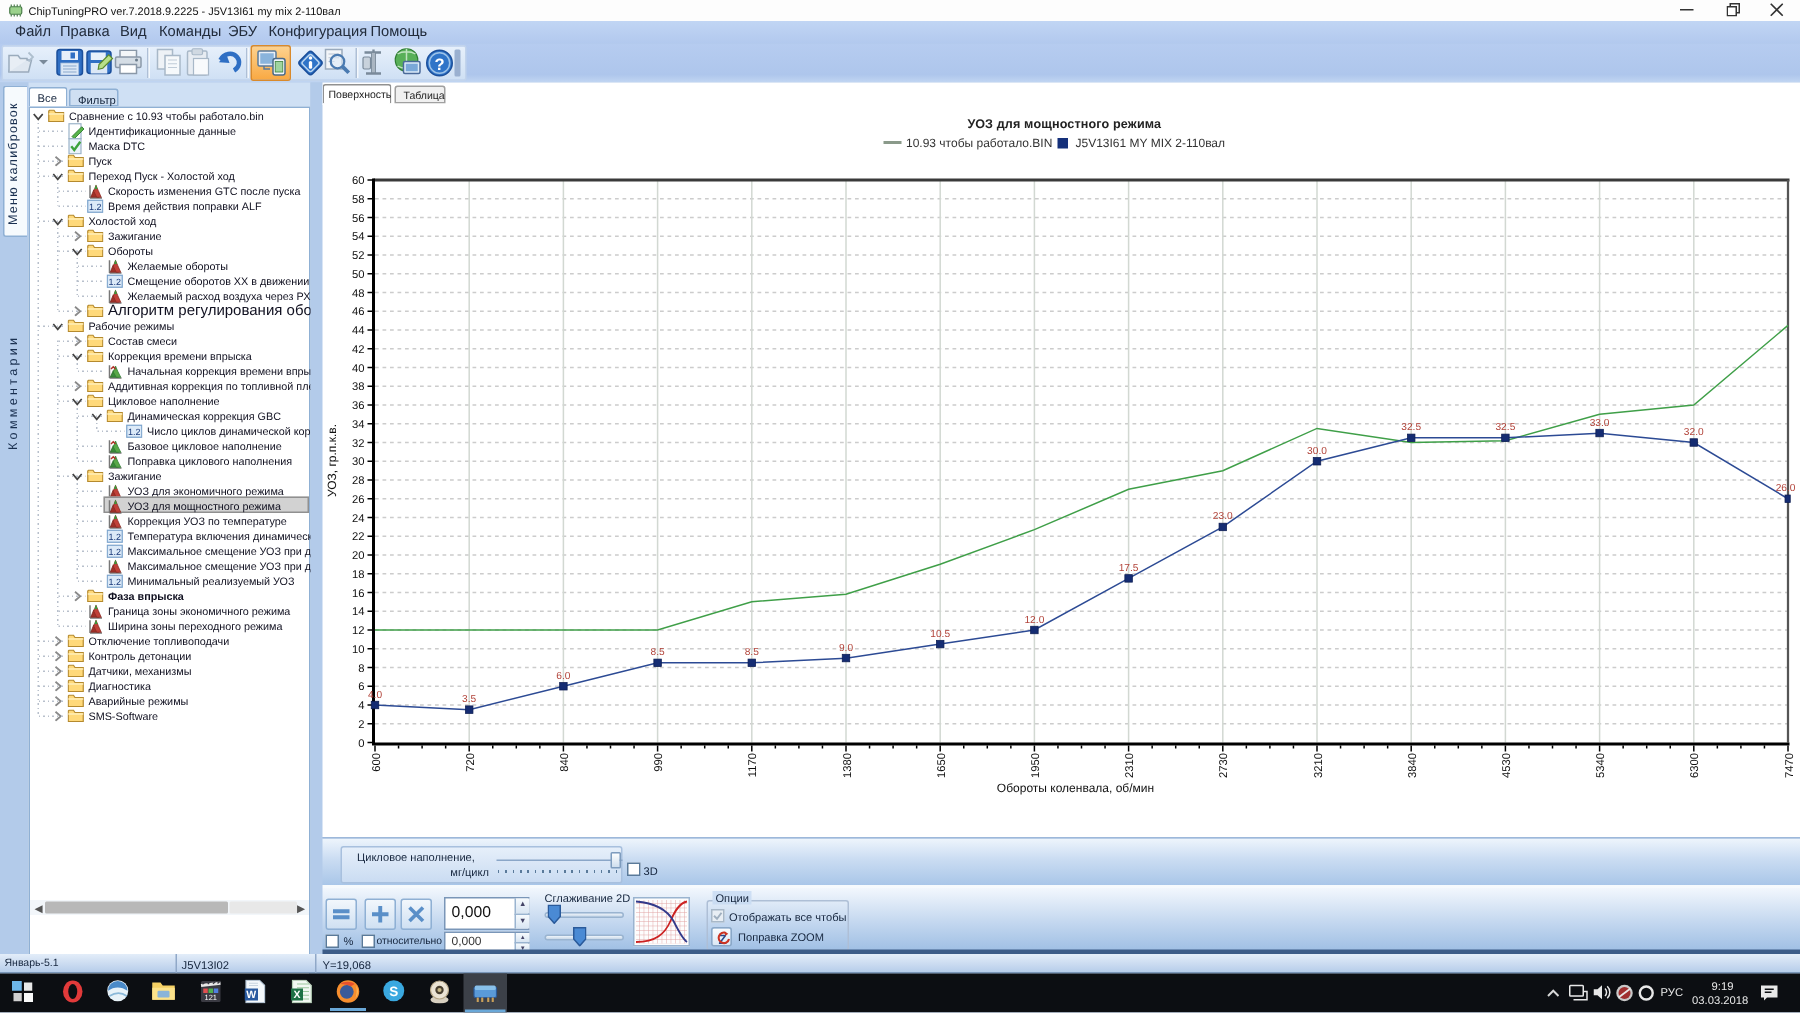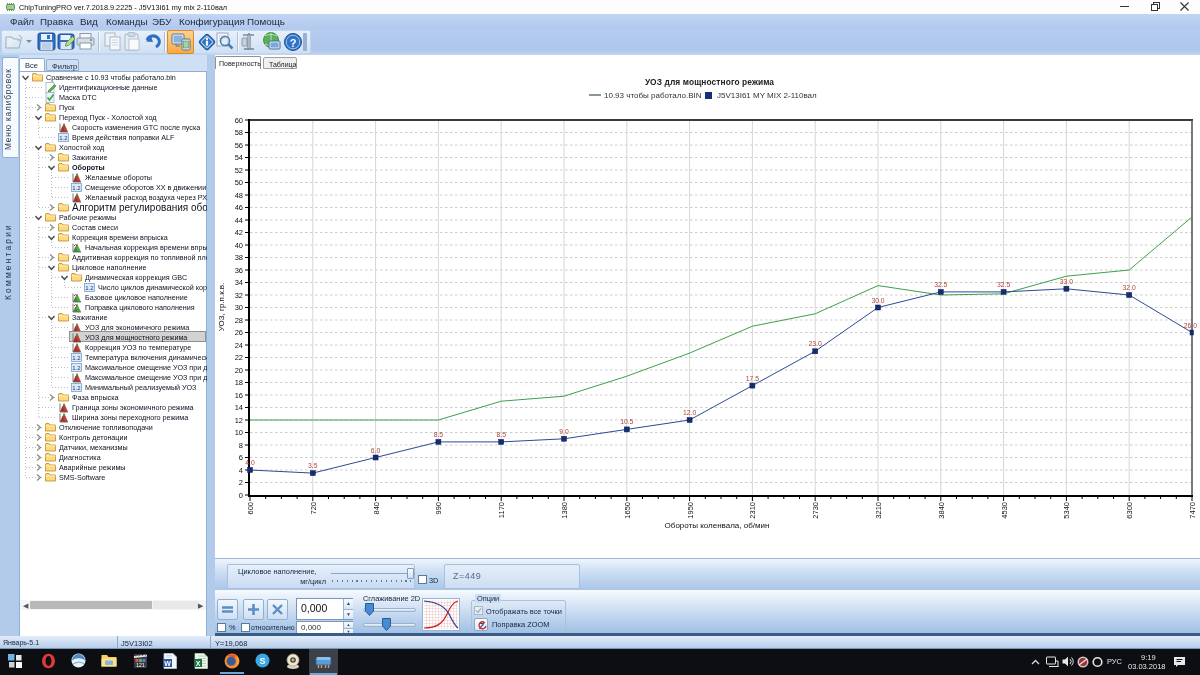--- a/index.html
+++ b/index.html
@@ -264,21 +264,21 @@
               <path d="M0.5 2 L3.5 5.5 L6.5 2" fill="none" stroke="#444" stroke-width="1.2"></path>
             </svg>
           </span>
           <span style="position:absolute;left:39px;top:5px;width:18px;height:1px;background-image:repeating-linear-gradient(90deg,#b8c0cc 0,#b8c0cc 1px,transparent 1px,transparent 3px);"></span>
           <span style="position:absolute;left:58px;top:0px;">
             <svg width="11" height="10" viewBox="0 0 11 10">
               <path d="M0.5 2 L0.5 9 L10.5 9 L10.5 3 L5 3 L4 1.5 L1 1.5 Z" fill="#ffd97a" stroke="#b58a2e" stroke-width="0.8"></path>
               <path d="M0.5 4 L10.5 4" stroke="#ffeeb8" stroke-width="1"></path>
             </svg>
           </span>
-          <span style="position:absolute;left:72px;top:1px;font-size:7.2px;line-height:9px;color:#101020;white-space:nowrap;font-weight:bold;">Обороты</span>
+          <span style="position:absolute;left:72px;top:1px;font-size:7.2px;line-height:9px;color:#101020;white-space:nowrap;">Обороты</span>
         </div>
 <div style="position:absolute;top:172px;left:0;width:206px;height:10px;">
           <span style="position:absolute;left:52px;top:5px;width:18px;height:1px;background-image:repeating-linear-gradient(90deg,#b8c0cc 0,#b8c0cc 1px,transparent 1px,transparent 3px);"></span>
           <span style="position:absolute;left:71px;top:0px;">
             <svg width="11" height="11" viewBox="0 0 11 11">
               <path d="M2 1.5 V10 M2 10 H10" stroke="#777" stroke-width="1"></path>
               <path d="M2.5 9.5 L4.5 4.5 L6.5 8 L8 9.5 Z" fill="#a03028" stroke="#7a241e" stroke-width="0.5"></path>
               <path d="M4.5 5.5 L6 1.5 L7.5 5 L9.5 9.5 L6.5 9.5 Z" fill="#c04038" stroke="#8a2a22" stroke-width="0.5"></path>
               <path d="M5.5 4 L6 2.5 L6.5 4" fill="none" stroke="#3a9a3a" stroke-width="1"></path>
             </svg>
@@ -558,21 +558,21 @@
               <path d="M2 0.5 L5.5 3.5 L2 6.5" fill="none" stroke="#8a8a8a" stroke-width="1.2"></path>
             </svg>
           </span>
           <span style="position:absolute;left:39px;top:5px;width:18px;height:1px;background-image:repeating-linear-gradient(90deg,#b8c0cc 0,#b8c0cc 1px,transparent 1px,transparent 3px);"></span>
           <span style="position:absolute;left:58px;top:0px;">
             <svg width="11" height="10" viewBox="0 0 11 10">
               <path d="M0.5 2 L0.5 9 L10.5 9 L10.5 3 L5 3 L4 1.5 L1 1.5 Z" fill="#ffd97a" stroke="#b58a2e" stroke-width="0.8"></path>
               <path d="M0.5 4 L10.5 4" stroke="#ffeeb8" stroke-width="1"></path>
             </svg>
           </span>
-          <span style="position:absolute;left:72px;top:1px;font-size:7.2px;line-height:9px;color:#101020;white-space:nowrap;">Фаза впрыска</span>
+          <span style="position:absolute;left:72px;top:1px;font-size:7.2px;line-height:9px;color:#101020;white-space:nowrap;font-weight:bold;">Фаза впрыска</span>
         </div>
 <div style="position:absolute;top:402px;left:0;width:206px;height:10px;">
           <span style="position:absolute;left:39px;top:5px;width:18px;height:1px;background-image:repeating-linear-gradient(90deg,#b8c0cc 0,#b8c0cc 1px,transparent 1px,transparent 3px);"></span>
           <span style="position:absolute;left:58px;top:0px;">
             <svg width="11" height="11" viewBox="0 0 11 11">
               <path d="M2 1.5 V10 M2 10 H10" stroke="#777" stroke-width="1"></path>
               <path d="M2.5 9.5 L4.5 4.5 L6.5 8 L8 9.5 Z" fill="#a03028" stroke="#7a241e" stroke-width="0.5"></path>
               <path d="M4.5 5.5 L6 1.5 L7.5 5 L9.5 9.5 L6.5 9.5 Z" fill="#c04038" stroke="#8a2a22" stroke-width="0.5"></path>
               <path d="M5.5 4 L6 2.5 L6.5 4" fill="none" stroke="#3a9a3a" stroke-width="1"></path>
             </svg>
@@ -937,23 +937,20 @@
 <div class="abs" style="left:215px;top:558px;width:985px;height:32px;background:linear-gradient(#eef5fc,#cadcf2 45%,#a9c6e8);border-top:1px solid #9db8da;">
  <div class="abs" style="left:12px;top:5px;width:188px;height:25px;background:linear-gradient(#e6effa,#cadcf2);border:1px solid #a8c0de;border-radius:2px;">
   <span class="abs" style="left:10px;top:2px;width:88px;font-size:7.4px;color:#15253d;text-align:left;white-space:nowrap;">Цикловое наполнение,</span>
   <span class="abs" style="left:10px;top:11.5px;width:88px;font-size:7.4px;color:#15253d;text-align:right;white-space:nowrap;">мг/цикл</span>
   <div class="abs" style="left:103px;top:8px;width:84px;height:1px;background:#8aa6c8;"></div>
   <div class="abs" style="left:179px;top:3px;width:7px;height:11px;background:linear-gradient(#fdfefe,#cfdeee);border:1px solid #7e9cbe;border-radius:1px;"></div>
   <div class="abs" style="left:104px;top:14px;width:84px;height:3px;background-image:repeating-linear-gradient(90deg,#5a7a9a 0,#5a7a9a 1px,transparent 1px,transparent 4.9px);background-size:83px 2px;background-position:0 1px;background-repeat:no-repeat;"></div>
  </div>
  <div class="abs" style="left:203px;top:16px;width:9px;height:9px;background:#fff;border:1px solid #5a7a9a;"></div>
  <span class="abs" style="left:214px;top:17px;font-size:7.4px;color:#15253d;">3D</span>
- <div class="abs" style="left:229px;top:5px;width:136px;height:25px;background:linear-gradient(#e4eefa,#cedef2);border:1px solid #a8c0de;border-radius:2px;">
-  <span class="abs" style="left:8px;top:6px;font-size:9px;color:#5a6a8a;letter-spacing:0.5px;">Z=449</span>
- </div>
 </div>
 
 <div class="abs" style="left:215px;top:590px;width:985px;height:44px;background:linear-gradient(#f2f7fd,#c3d7ef 55%,#9fbfe4);border-top:2px solid #f6fafd;">
 <div class="abs" style="left:2px;top:7px;width:21px;height:21px;background:linear-gradient(#f2f7fc,#cfe0f2);border:1px solid #8fb0d4;border-radius:2px;">
       <svg width="13" height="13" viewBox="0 0 13 13" style="margin:3px">
         <path d="M1 4.5 H12 M1 8.5 H12" stroke="#5a8fc8" stroke-width="2.6"></path>
       </svg>
     </div>
 <div class="abs" style="left:28px;top:7px;width:21px;height:21px;background:linear-gradient(#f2f7fc,#cfe0f2);border:1px solid #8fb0d4;border-radius:2px;">
       <svg width="13" height="13" viewBox="0 0 13 13" style="margin:3px">
@@ -1000,21 +997,21 @@
         <path d="M1 2 C14 3 22 8 26 15 C29 21 32 27 35 29" fill="none" stroke="#333a8a" stroke-width="1.2"></path>
       </svg>
     </div>
 <div class="abs" style="left:256px;top:8px;width:95px;height:34px;border:1px solid #aebfd6;border-radius:2px;"></div>
 <span class="abs" style="left:260px;top:2px;font-size:7.4px;color:#15253d;background:linear-gradient(#cfe0f5,#cadcf2);padding:0 2px;">Опции</span>
 <div class="abs" style="left:259px;top:14px;width:9px;height:9px;background:#e8eef4;border:1px solid #a8b8c8;">
       <svg width="7" height="7" viewBox="0 0 7 7">
         <path d="M1 3.5 L3 5.5 L6 1.5" fill="none" stroke="#a0b0c0" stroke-width="1.3"></path>
       </svg>
     </div>
-<span class="abs" style="left:271px;top:15px;font-size:7.4px;color:#15253d;">Отображать все точки</span>
+<span class="abs" style="left:271px;top:15px;font-size:7.4px;color:#15253d;">Отображать все чтобы</span>
 <div class="abs" style="left:259px;top:26px;width:14px;height:13px;background:linear-gradient(#fafcfe,#dce8f4);border:1px solid #8aa8c8;border-radius:2px;">
       <svg width="11" height="11" viewBox="0 0 11 11" style="margin:0.5px">
         <text x="3" y="9" font-size="9" font-weight="bold" fill="#2a4a8a" font-family="Liberation Serif">Z</text>
         <path d="M8 2 A3.5 3.5 0 1 0 10 6" fill="none" stroke="#cc3322" stroke-width="1.4"></path>
         <path d="M7 1 L9.5 2.5 L7.5 4" fill="#cc3322"></path>
       </svg>
     </div>
 <span class="abs" style="left:277px;top:28px;font-size:7.4px;color:#15253d;">Поправка ZOOM</span>
 </div>
 <div class="abs" style="left:215px;top:633px;width:985px;height:3px;background:#3c5c88;"></div>

